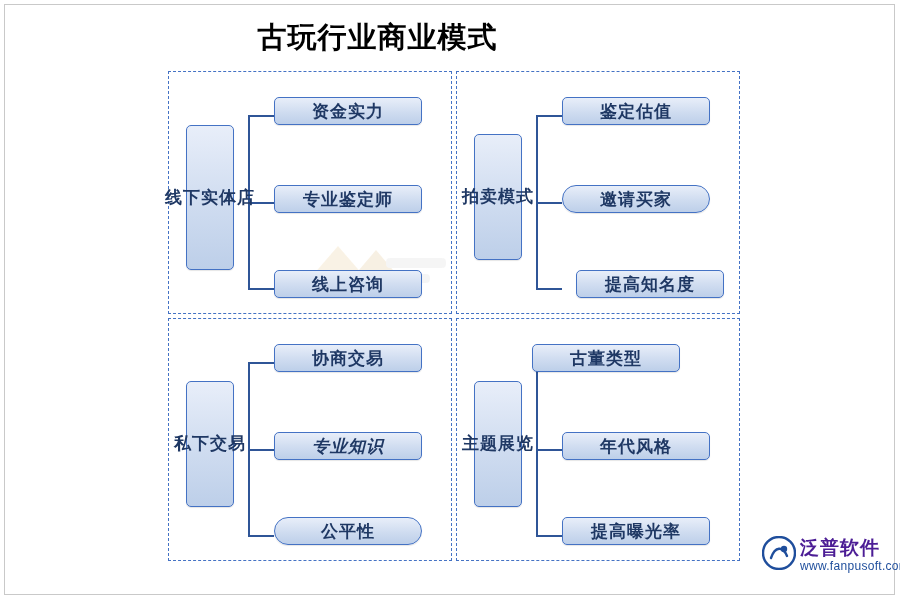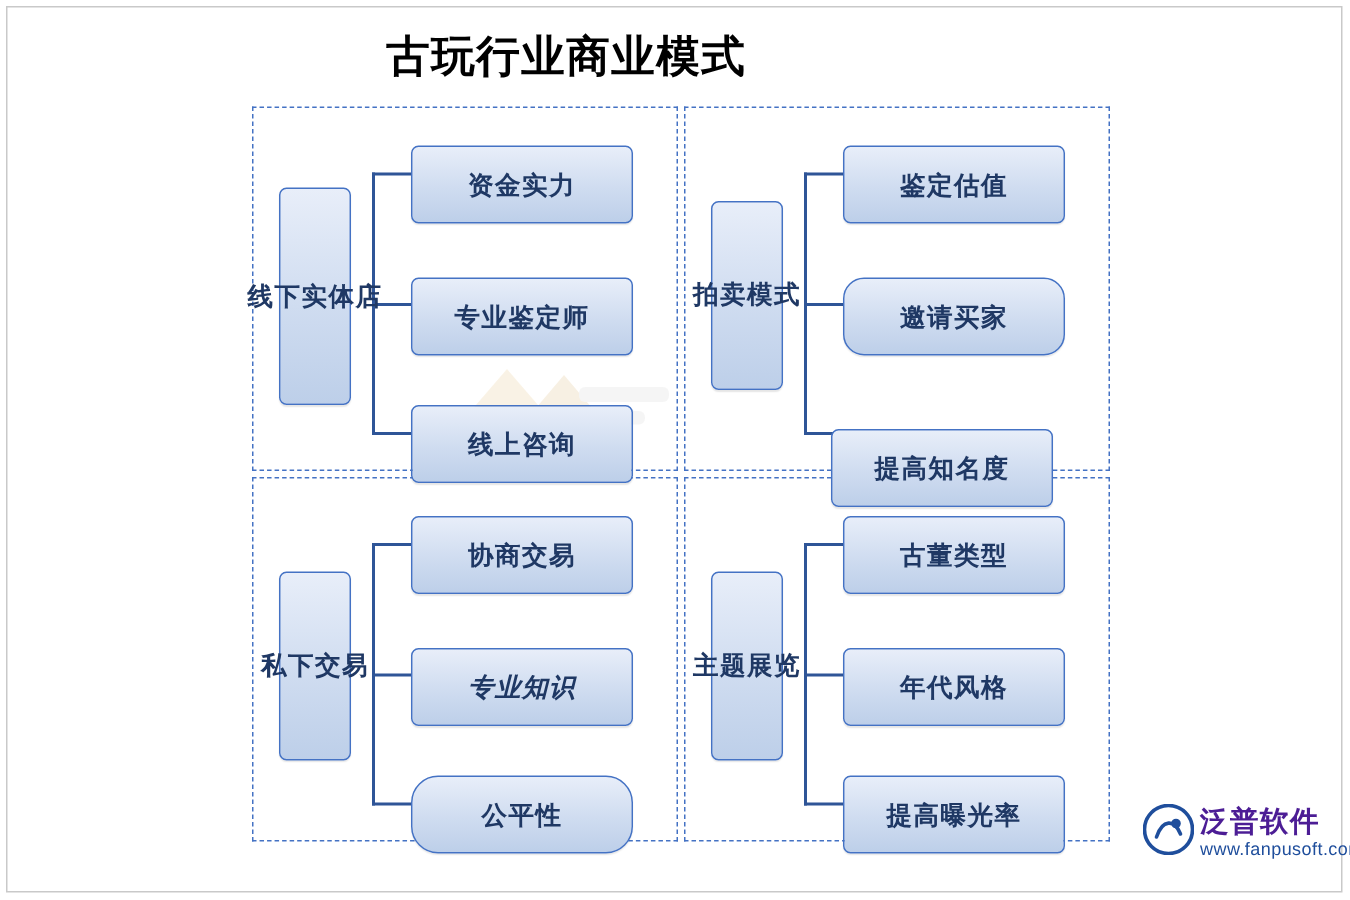--- a/index.html
+++ b/index.html
@@ -76,21 +76,21 @@
   .node-main {
     width: 48px;
     font-size: 17px;
     line-height: 1.28;
     letter-spacing: 1px;
     padding: 4px 2px;
   }
   .node-main span { display: block; }
   .node-leaf {
     width: 148px;
-    height: 52px;
+    height: 28px;
     font-size: 17px;
     letter-spacing: 1px;
   }
   .connector {
     position: absolute;
     background: #2f5597;
   }
   .logo {
     position: absolute;
     left: 762px;
@@ -171,21 +171,21 @@
 
 <div class="node node-main" style="left:474px; top:134px; height:126px;">
   <span>拍</span>
   <span>卖</span>
   <span>模</span>
   <span>式</span>
 </div>
 
 <div class="node node-leaf" style="left:562px; top:97px;">鉴定估值</div>
 <div class="node node-leaf" style="left:562px; top:185px;border-radius:14px;">邀请买家</div>
-<div class="node node-leaf" style="left:554px; top:270px;margin-top:16px;">提高知名度</div>
+<div class="node node-leaf" style="left:576px; top:270px;">提高知名度</div>
 
 <div class="connector" style="left:248px; top:362px; width:2px; height:175px;"></div>
 <div class="connector" style="left:248px; top:362px; width:26px; height:2px;"></div>
 <div class="connector" style="left:248px; top:449px; width:26px; height:2px;"></div>
 <div class="connector" style="left:248px; top:535px; width:26px; height:2px;"></div>
 
 <div class="node node-main" style="left:186px; top:381px; height:126px;">
   <span>私</span>
   <span>下</span>
   <span>交</span>
@@ -201,21 +201,21 @@
 <div class="connector" style="left:536px; top:449px; width:26px; height:2px;"></div>
 <div class="connector" style="left:536px; top:535px; width:26px; height:2px;"></div>
 
 <div class="node node-main" style="left:474px; top:381px; height:126px;">
   <span>主</span>
   <span>题</span>
   <span>展</span>
   <span>览</span>
 </div>
 
-<div class="node node-leaf" style="left:562px; top:344px;">古董类型</div>
+<div class="node node-leaf" style="left:532px; top:344px;">古董类型</div>
 <div class="node node-leaf" style="left:562px; top:432px;">年代风格</div>
 <div class="node node-leaf" style="left:562px; top:517px;">提高曝光率</div>
 
 <div class="logo">
   <svg class="logo-mark" viewBox="0 0 34 34" xmlns="http://www.w3.org/2000/svg">
     <circle cx="17" cy="17" r="16" fill="none" stroke="#1f4e9c" stroke-width="2.4"></circle>
     <path d="M9 22 C13 10, 21 10, 25 20" fill="none" stroke="#1f4e9c" stroke-width="2.4" stroke-linecap="round"></path>
     <circle cx="22" cy="13" r="3.2" fill="#1f4e9c"></circle>
   </svg>
   <div class="logo-text">泛普软件</div>

